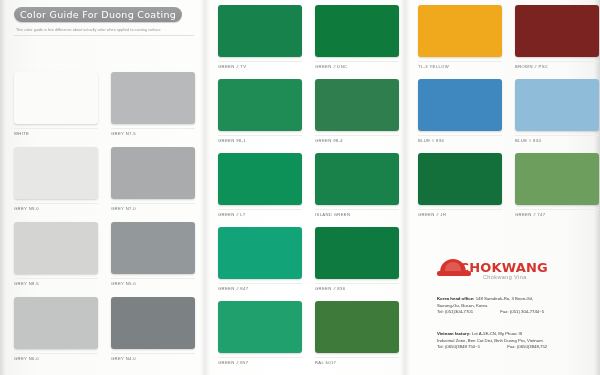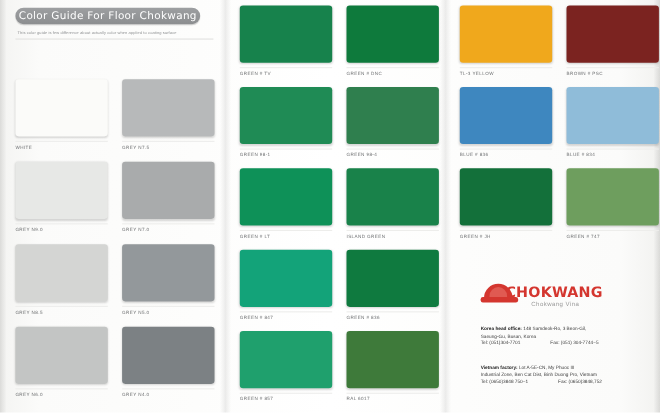--- a/index.html
+++ b/index.html
@@ -112,21 +112,21 @@
 <body>
 
 <div id="page">
 
   <div class="edge-shadow" id="edge-l"></div>
   <div class="edge-shadow" id="edge-r"></div>
   <div class="fold" id="fold-left"></div>
   <div class="fold" id="fold-right"></div>
 
   <div id="header-pill">
-    <span id="header-title">Color Guide  For Floor Chokwang</span>
+    <span id="header-title">Color Guide  For Duong Coating</span>
   </div>
   <div id="header-sub">This color guide is few difference about actually color when applied to coating surface</div>
   <div id="header-rule"></div>
 
   <div class="panel" id="grey-panel">
       <div class="cell" style="left: 14px; top: 72px;">
         <div class="chip" style="background: rgb(251, 251, 249);"></div>
         <div class="capline" style="position: relative; margin-top: 4px;"></div>
         <div class="caption" style="margin-top: 2px;">WHITE</div>
       </div>

